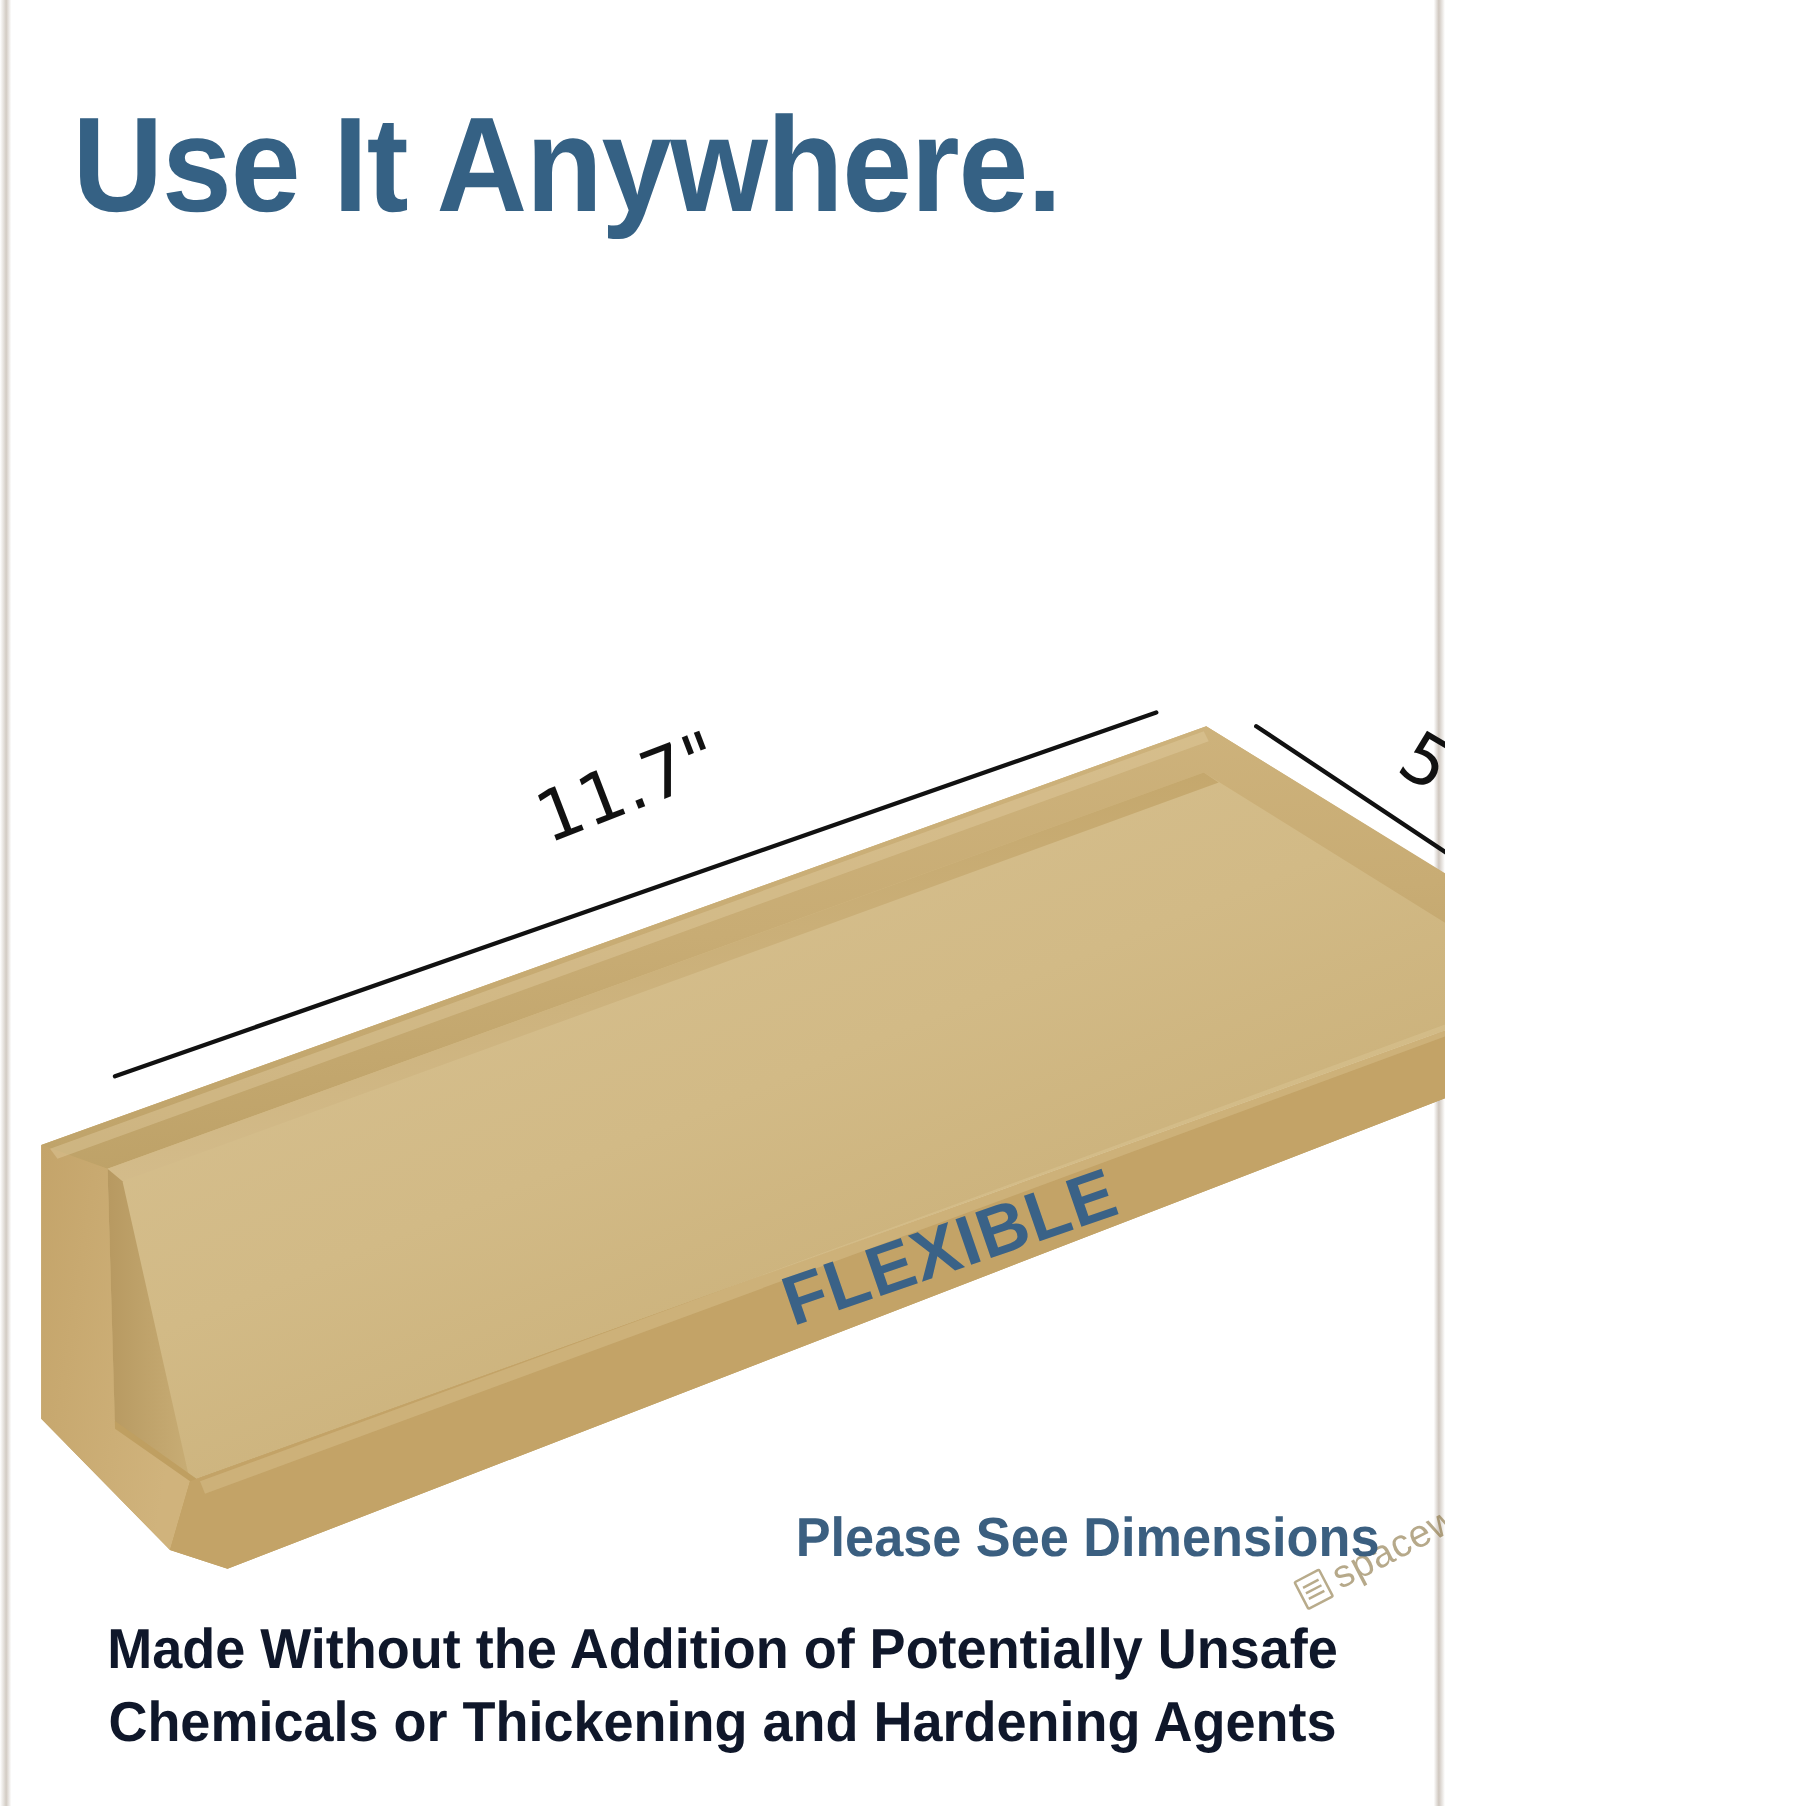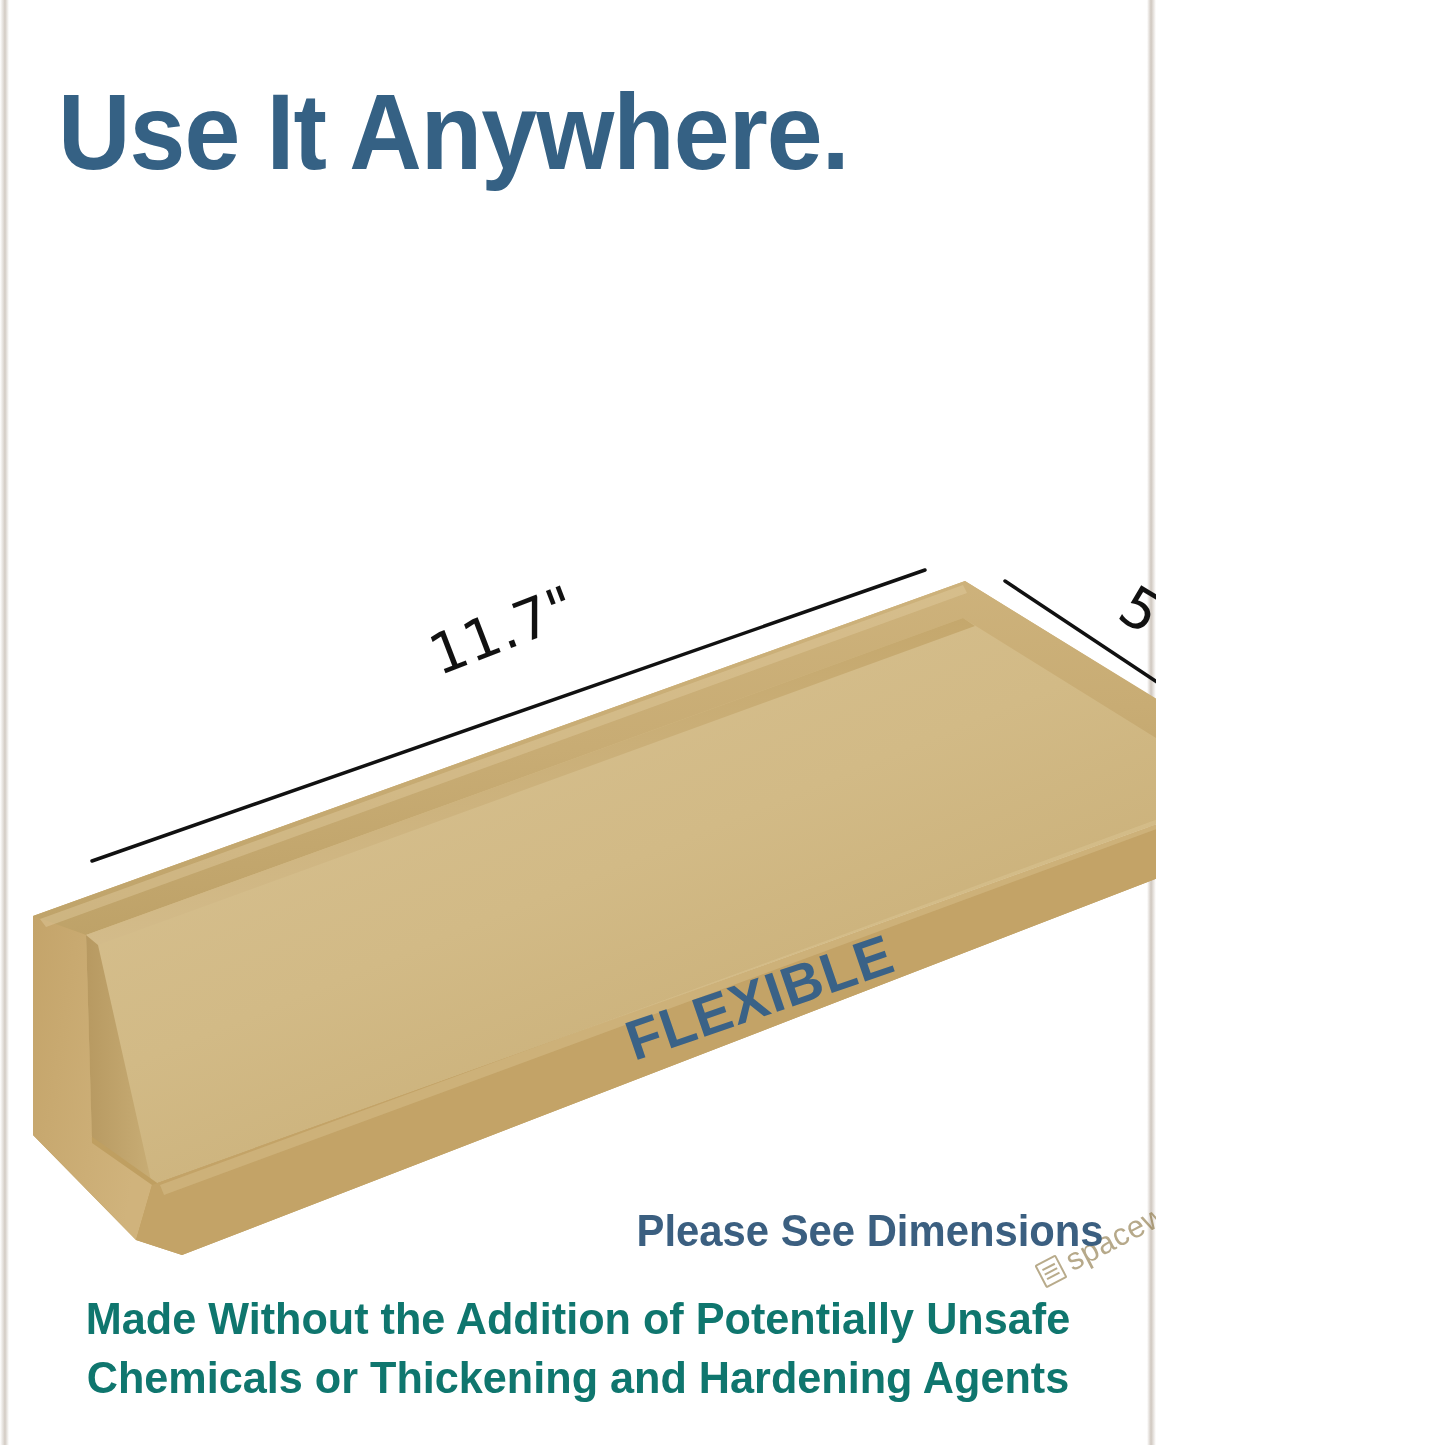--- a/index.html
+++ b/index.html
@@ -87,21 +87,21 @@
 
   
   #see-dims{
     position:absolute;right:52px;top:1206px;
     font-size:44px;font-weight:bold;color:#3b5f80;
     white-space:nowrap;transform:scaleX(0.95);transform-origin:right center;
   }
   #disclaimer{
     position:absolute;left:0;right:0;top:1290px;
     text-align:center;
-    font-size:45px;font-weight:bold;color:#0f766e;
+    font-size:45px;font-weight:bold;color:#0f172a;
     line-height:1.3;
   }
   #disclaimer div{transform:scaleX(0.96);}
 </style>
 </head>
 <body>
 
 <div id="stage">
 
   <div class="edge-strip left"></div>

